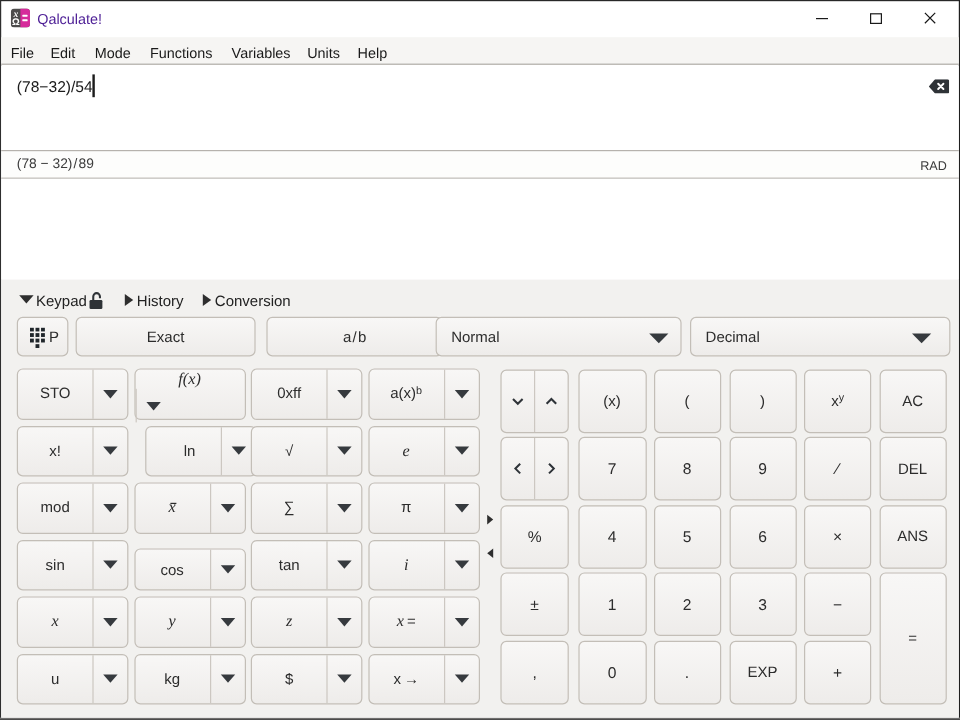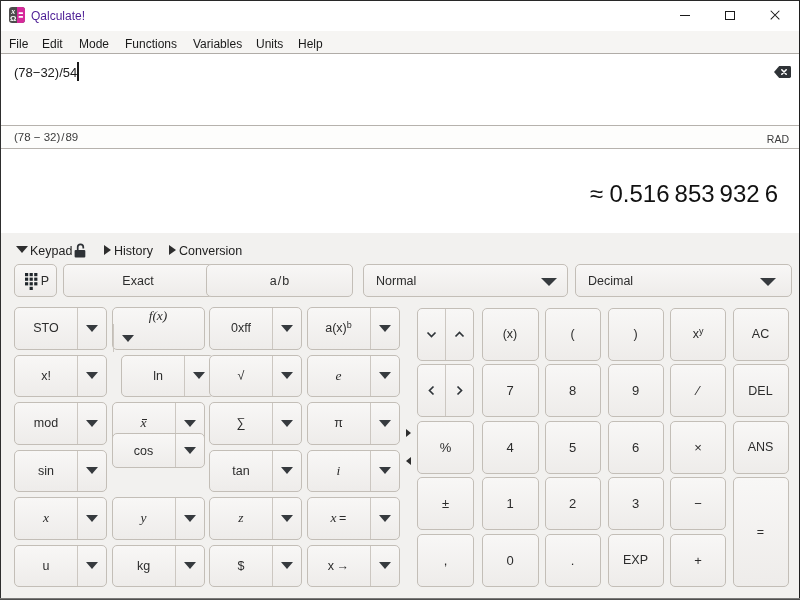--- a/index.html
+++ b/index.html
@@ -66,21 +66,20 @@
 <div class="abs" style="left:14px;top:65px;font-size:13px;color:#1b1b1b;">(78−32)/54</div>
 <div class="abs" style="left:77px;top:62px;width:1.5px;height:18.5px;background:#1b1b1b;"></div>
 <svg class="abs" style="left:774px;top:66px" width="17" height="12" viewBox="0 0 17 12">
 <path d="M5.2 0 H15.6 A1.4 1.4 0 0 1 17 1.4 V10.6 A1.4 1.4 0 0 1 15.6 12 H5.2 L0 6 Z" fill="#2f3337"></path>
 <path d="M7.8 3.8 L12.2 8.2 M12.2 3.8 L7.8 8.2" stroke="#fff" stroke-width="1.6" stroke-linecap="round"></path>
 </svg>
 <div class="abs" id="status"></div>
 <div class="abs" style="left:14px;top:130.5px;font-size:11.5px;color:#3c3c3c;">(78 − 32) / 89</div>
 <div class="abs" style="right:11px;top:132.5px;font-size:10.5px;color:#3c3c3c;">RAD</div>
 <div class="abs" id="result"></div>
-<div class="abs" style="right:22px;top:179.5px;font-size:24px;color:#111;">≈ 0.516<span class="g"></span>853<span class="g"></span>932<span class="g"></span>6</div>
 <div class="abs" id="panel"></div>
 <div class="abs" style="left:16px;top:246px;width:0;height:0;border-left:6px solid transparent;border-right:6px solid transparent;border-top:7px solid #2e2e2e;"></div>
 <div class="abs" style="left:30px;top:244px;font-size:12.5px;color:#222;">Keypad</div>
 <svg class="abs" style="left:74px;top:243px" width="13" height="15" viewBox="0 0 12 14">
 <rect x="0.5" y="6.5" width="10" height="7" rx="1" fill="#2e3236"></rect>
 <path d="M3.4 6.5 V3.8 A2.6 2.6 0 0 1 8.6 3.8 V5.2" fill="none" stroke="#2e3236" stroke-width="1.6"></path>
 </svg>
 <div class="abs" style="left:104px;top:244.5px;width:0;height:0;border-top:5.5px solid transparent;border-bottom:5.5px solid transparent;border-left:7px solid #2e2e2e;"></div>
 <div class="abs" style="left:114px;top:244px;font-size:12.5px;color:#222;">History</div>
 <div class="abs" style="left:169px;top:244.5px;width:0;height:0;border-top:5.5px solid transparent;border-bottom:5.5px solid transparent;border-left:7px solid #2e2e2e;"></div>
@@ -96,21 +95,21 @@
           <rect x="9.2" y="4.6" width="3.2" height="3.2"></rect>
 <rect x="0" y="9.2" width="3.2" height="3.2"></rect>
           <rect x="4.6" y="9.2" width="3.2" height="3.2"></rect>
           <rect x="9.2" y="9.2" width="3.2" height="3.2"></rect>
 <rect x="4.6" y="13.8" width="3.2" height="3.2"></rect>
         </g>
       </svg>
       <span>P</span>
     </div>
 <div class="btn" style="left:63px;top:264px;width:150px;height:33px;">Exact</div>
-<div class="btn" style="left:206px;top:264px;width:147px;height:33px;">a / b</div>
+<div class="btn" style="left:222px;top:264px;width:147px;height:33px;">a / b</div>
 <div class="btn" style="left:363px;top:264px;width:205px;height:33px;justify-content:flex-start;padding-left:12px;">Normal
 <div class="trid" style="position:absolute;right:10px;top:13px;"></div></div>
 <div class="btn" style="left:575px;top:264px;width:217px;height:33px;justify-content:flex-start;padding-left:12px;">Decimal
 <div class="trid" style="position:absolute;right:15px;top:13px;"></div></div>
 <div class="btn split" style="left:14px;top:307px;width:93px;height:42.5px;">
 <div class="m">STO</div>
       <div class="a">
         <div class="tri"></div>
       </div>
     </div>
@@ -185,21 +184,21 @@
       <div class="a">
         <div class="tri"></div>
       </div>
     </div>
 <div class="btn split" style="left:14px;top:449.5px;width:93px;height:42.5px;">
 <div class="m">sin</div>
       <div class="a">
         <div class="tri"></div>
       </div>
     </div>
-<div class="btn split" style="left:111.5px;top:433px;width:93px;height:35px;">
+<div class="btn split" style="left:111.5px;top:457px;width:93px;height:35px;">
 <div class="m">cos</div>
       <div class="a">
         <div class="tri"></div>
       </div>
     </div>
 <div class="btn split" style="left:209px;top:449.5px;width:93px;height:42.5px;">
 <div class="m">tan</div>
       <div class="a">
         <div class="tri"></div>
       </div>

